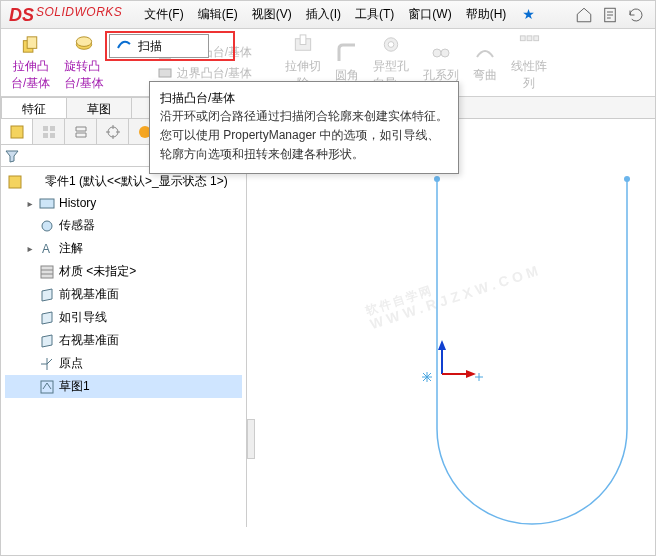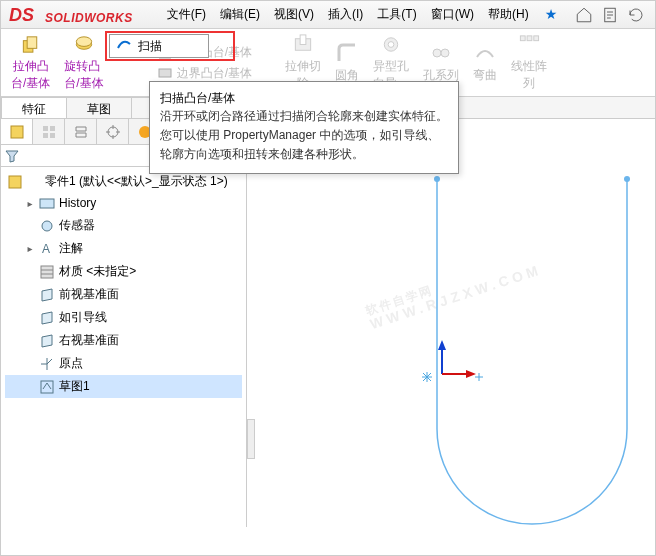--- a/index.html
+++ b/index.html
@@ -1,21 +1,21 @@
 <!DOCTYPE html>
 <html><head>
 <meta charset="utf-8">
 <style>
 *{margin:0;padding:0;box-sizing:border-box;font-family:"Microsoft YaHei",Arial,sans-serif;font-size:12px}
 body{width:656px;height:556px;background:#fff;position:relative;overflow:hidden;border:1px solid #ccc}
 .titlebar{height:28px;background:linear-gradient(#fafafa,#eee);display:flex;align-items:center;border-bottom:1px solid #d0d0d0}
-.logo{display:flex;align-items:flex-end;padding:0 8px;gap:16px}
+.logo{display:flex;align-items:flex-start;padding:0 8px;gap:7px}
 .logo-icon{width:20px;height:20px;color:#d9252e;font-style:italic;font-weight:bold;font-size:18px}
-.logo-text{font-weight:bold;font-style:italic;color:#d9252e;letter-spacing:0.5px}
-.menubar{display:flex;gap:2px;margin-left:20px}
+.logo-text{font-weight:normal;font-style:italic;color:#d9252e;letter-spacing:0.5px}
+.menubar{display:flex;gap:2px;margin-left:8px}
 .menu-item{padding:4px 6px;cursor:pointer}
 .menu-star{color:#0a6ed1;padding:4px 8px;font-size:14px}
 .title-icons{margin-left:auto;display:flex;gap:8px;padding-right:10px}
 .title-icons svg{width:18px;height:18px;stroke:#555;fill:none;stroke-width:1.2}
 .ribbon{height:68px;background:#fff;display:flex;padding:2px 8px;gap:10px;position:relative;border-bottom:1px solid #d0d0d0}
 .rb-group{display:flex;flex-direction:column;align-items:center;justify-content:center;gap:2px;color:#a21caf;padding:2px}
 .rb-group.disabled{color:#bbb}
 .rb-icon{width:24px;height:24px}
 .rb-small{display:flex;flex-direction:column;gap:2px;justify-content:center}
 .rb-small-item{display:flex;align-items:center;gap:4px;color:#bbb;padding:1px}

